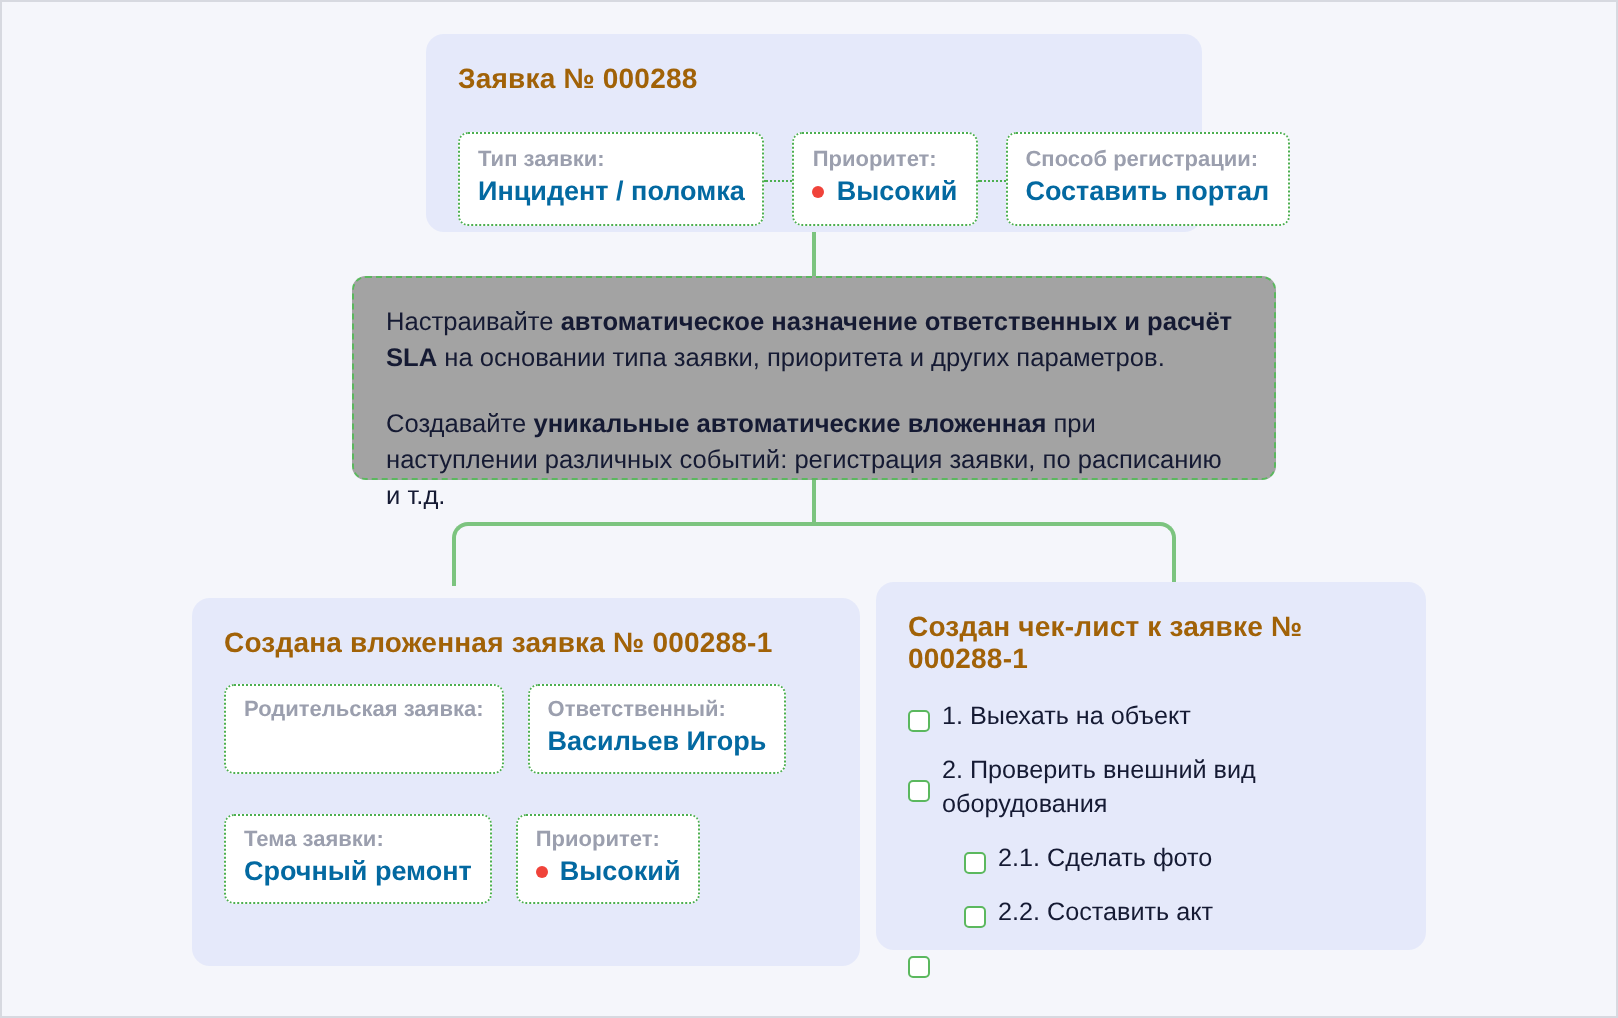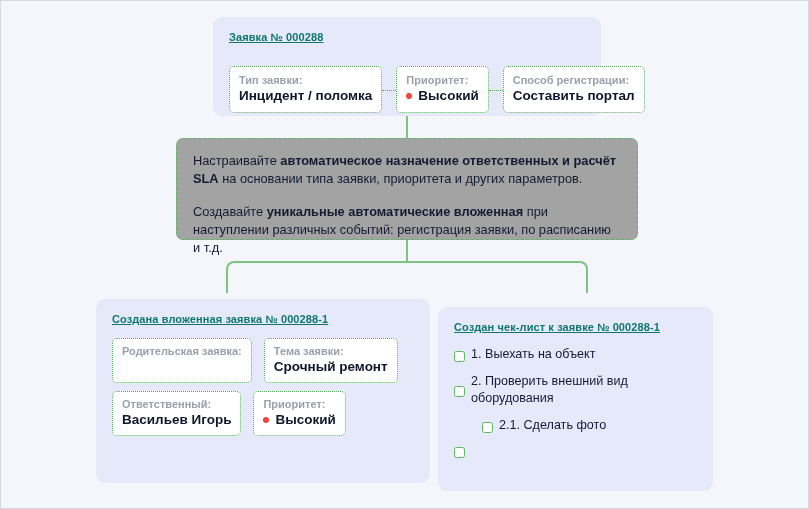--- a/index.html
+++ b/index.html
@@ -22,46 +22,45 @@
   }
 
   
   .card {
     position: absolute;
     background: #e5e9fa;
     border-radius: 9px;
   }
 
   .card-title {
-    font-size: 11px;
+    font-size: 14px;
     font-weight: bold;
-    color: #0f766e;
+    color: #a16207;
     letter-spacing: 0.1px;
-    text-decoration: underline;
   }
 
   
   .chip {
     background: #ffffff;
     border: 1.6px dotted #4caf50;
     border-radius: 5px;
     padding: 6px 9px 7px 9px;
     display: inline-block;
     vertical-align: top;
     font-weight: bold;
   }
   .chip-label {
     font-size: 11px;
     color: #9b9fae;
     line-height: 14px;
     white-space: nowrap;
   }
   .chip-value {
     font-size: 13.5px;
-    color: #0f172a;
+    color: #0369a1;
     line-height: 18px;
     white-space: nowrap;
     display: flex;
     align-items: center;
   }
   .dot {
     width: 6px;
     height: 6px;
     border-radius: 50%;
     background: #f0433a;
@@ -118,31 +117,31 @@
   
   #card-left {
     left: 95px;
     top: 298px;
     width: 334px;
     height: 184px;
     padding: 14px 16px 0 16px;
   }
   #card-right {
     left: 437px;
-    top: 306px;
+    top: 290px;
     width: 275px;
     height: 184px;
     padding: 14px 16px 0 16px;
   }
 
   .chip-grid {
     margin-top: 13px;
     display: flex;
     flex-wrap: wrap;
-    gap: 8px 12px;
+    gap: 20px 12px;
   }
   .chip-grid .chip { padding: 5px 9px 6px 9px; }
 
   
   .checklist { margin-top: 13px; }
   .check-item {
     display: flex;
     align-items: center;
     margin-bottom: 10px;
   }
@@ -250,27 +249,27 @@
   <div class="card" id="card-left">
     <div class="card-title">Создана вложенная заявка № 000288-1</div>
 
     <div class="chip-grid">
 
       <div class="chip">
         <div class="chip-label">Родительская заявка:</div>
       </div>
 
       <div class="chip">
+        <div class="chip-label">Ответственный:</div>
+        <div class="chip-value">Васильев Игорь</div>
+      </div>
+
+      <div class="chip">
         <div class="chip-label">Тема заявки:</div>
         <div class="chip-value">Срочный ремонт</div>
-      </div>
-
-      <div class="chip">
-        <div class="chip-label">Ответственный:</div>
-        <div class="chip-value">Васильев Игорь</div>
       </div>
 
       <div class="chip">
         <div class="chip-label">Приоритет:</div>
         <div class="chip-value">
           <span class="dot"></span>
           <span>Высокий</span>
         </div>
       </div>
 
@@ -291,20 +290,24 @@
       <div class="check-item">
         <span class="checkbox"></span>
         <span class="check-text">2. Проверить внешний вид оборудования</span>
       </div>
 
       <div class="check-item nested">
         <span class="checkbox"></span>
         <span class="check-text">2.1. Сделать фото</span>
       </div>
 
+      <div class="check-item nested">
+        <span class="checkbox"></span>
+        <span class="check-text">2.2. Составить акт</span>
+      </div>
 
       <div class="check-item">
         <span class="checkbox"></span>
       </div>
 
     </div>
   </div>
 
 </div>
 

